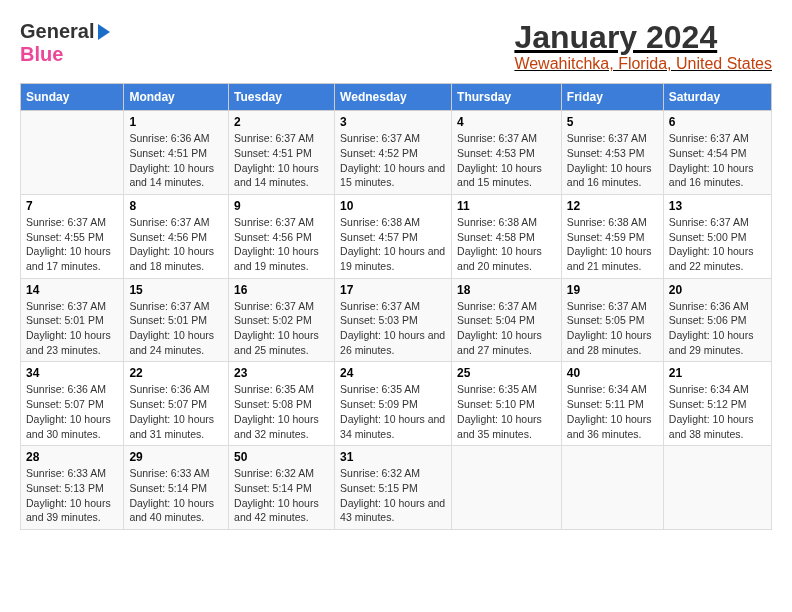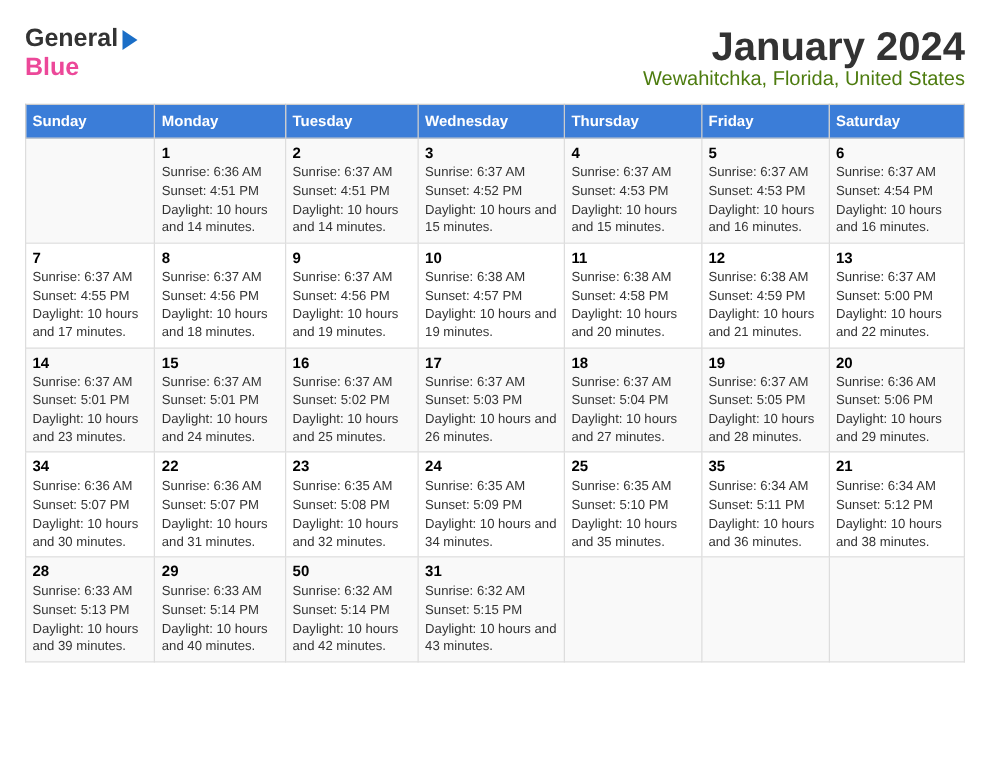--- a/index.html
+++ b/index.html
@@ -16,32 +16,33 @@
       align-items: flex-start;
       margin-bottom: 10px;
       gap: 46px;
     }
     .logo {
       display: flex;
       flex-direction: column;
       align-items: flex-start;
     }
     .title-block {
-      text-align: right;
+      text-align: left;
+      text-decoration: underline;
     }
     .title-block h1 {
       font-size: 32px;
       font-weight: bold;
       color: #333;
       line-height: 1.1;
     }
     .title-block h2 {
       font-size: 16px;
       font-weight: normal;
-      color: #4d7c0f;
+      color: #c2410c;
     }
     table {
       width: 100%;
       border-collapse: collapse;
       font-size: 11px;
     }
     thead tr th {
       background-color: #3b7dd8;
       color: #fff;
       padding: 6px 5px;
@@ -269,21 +270,21 @@
 Sunset: 5:09 PM
 Daylight: 10 hours and 34 minutes.</div>
         </td>
         <td>
           <span class="day-number">25</span>
           <div class="day-info" style="white-space: pre-line;">Sunrise: 6:35 AM
 Sunset: 5:10 PM
 Daylight: 10 hours and 35 minutes.</div>
         </td>
         <td>
-          <span class="day-number">35</span>
+          <span class="day-number">40</span>
           <div class="day-info" style="white-space: pre-line;">Sunrise: 6:34 AM
 Sunset: 5:11 PM
 Daylight: 10 hours and 36 minutes.</div>
         </td>
         <td>
           <span class="day-number">21</span>
           <div class="day-info" style="white-space: pre-line;">Sunrise: 6:34 AM
 Sunset: 5:12 PM
 Daylight: 10 hours and 38 minutes.</div>
         </td>

